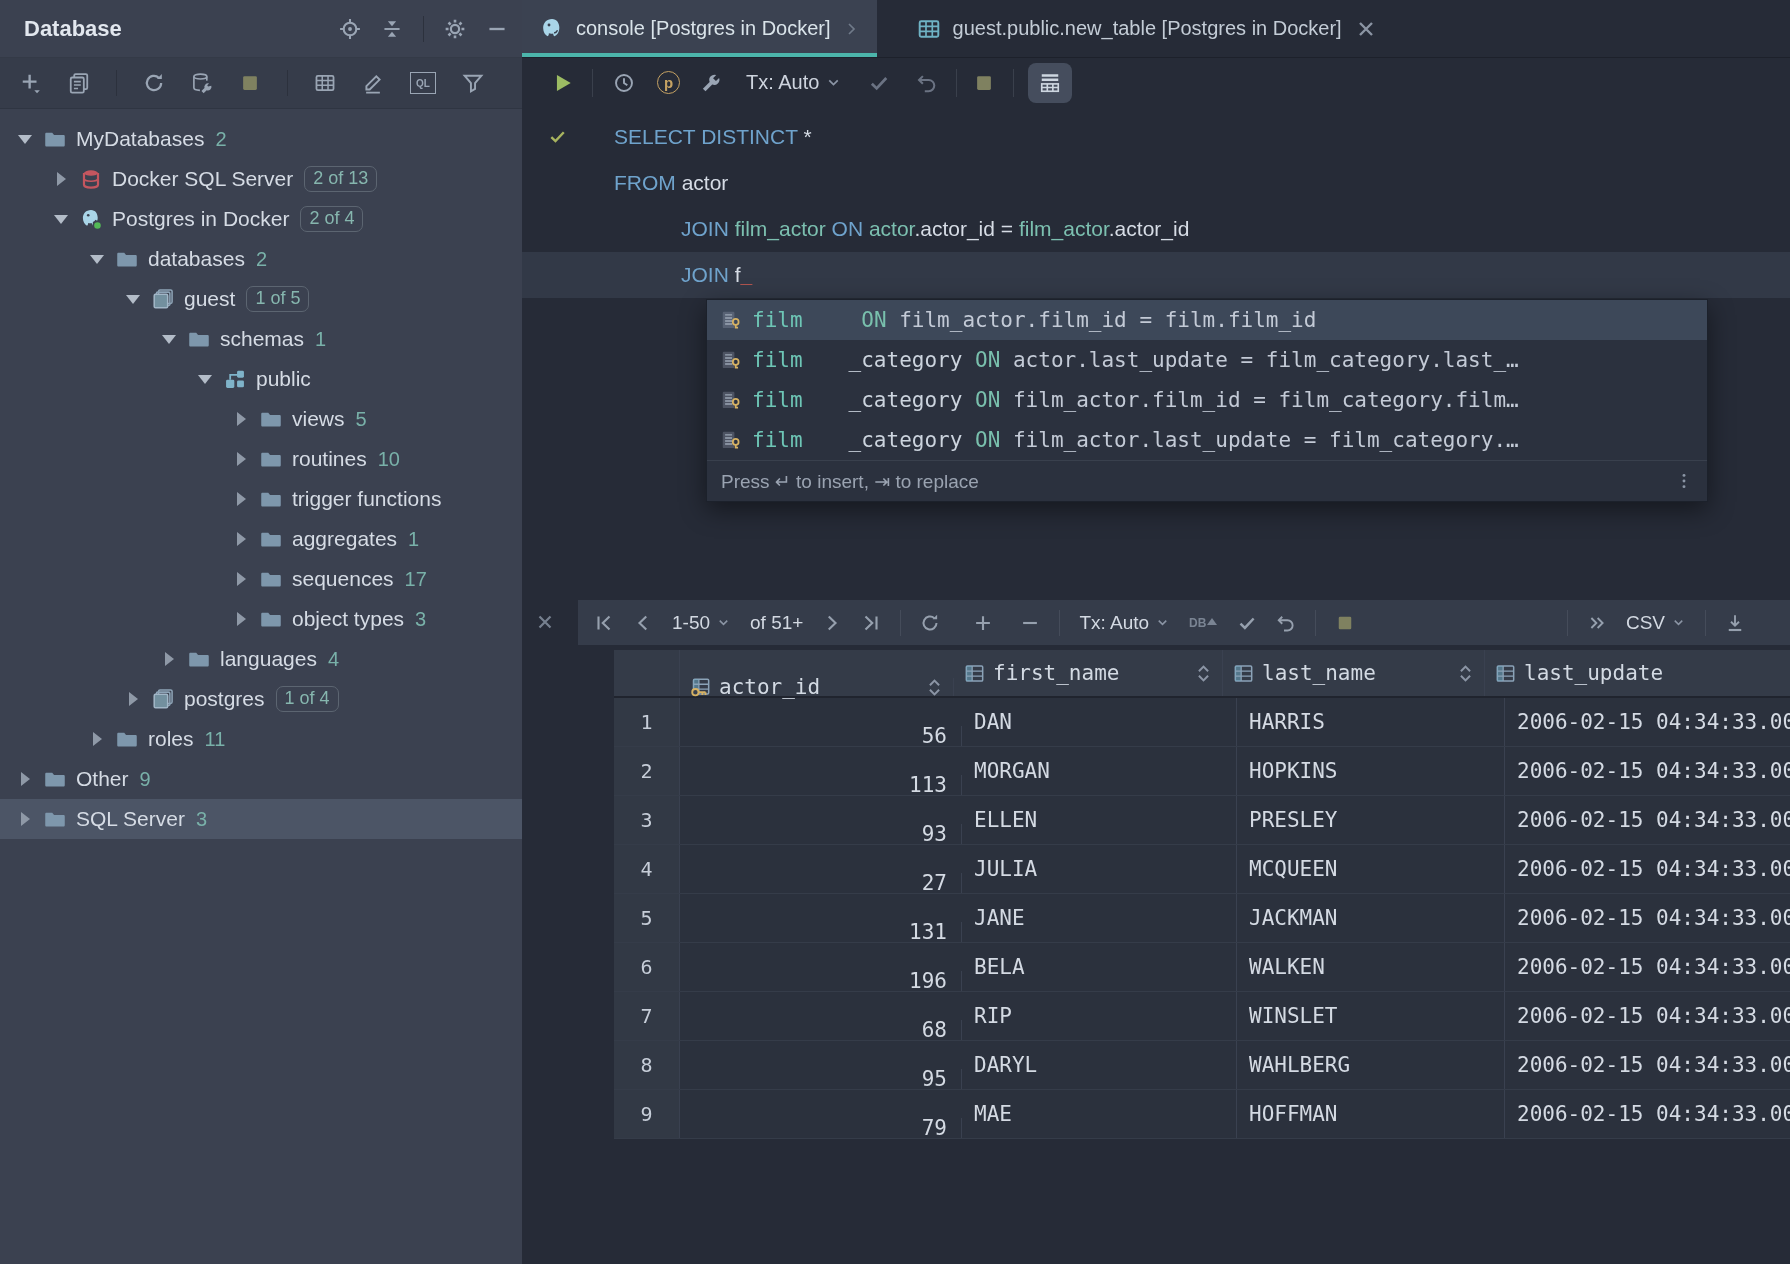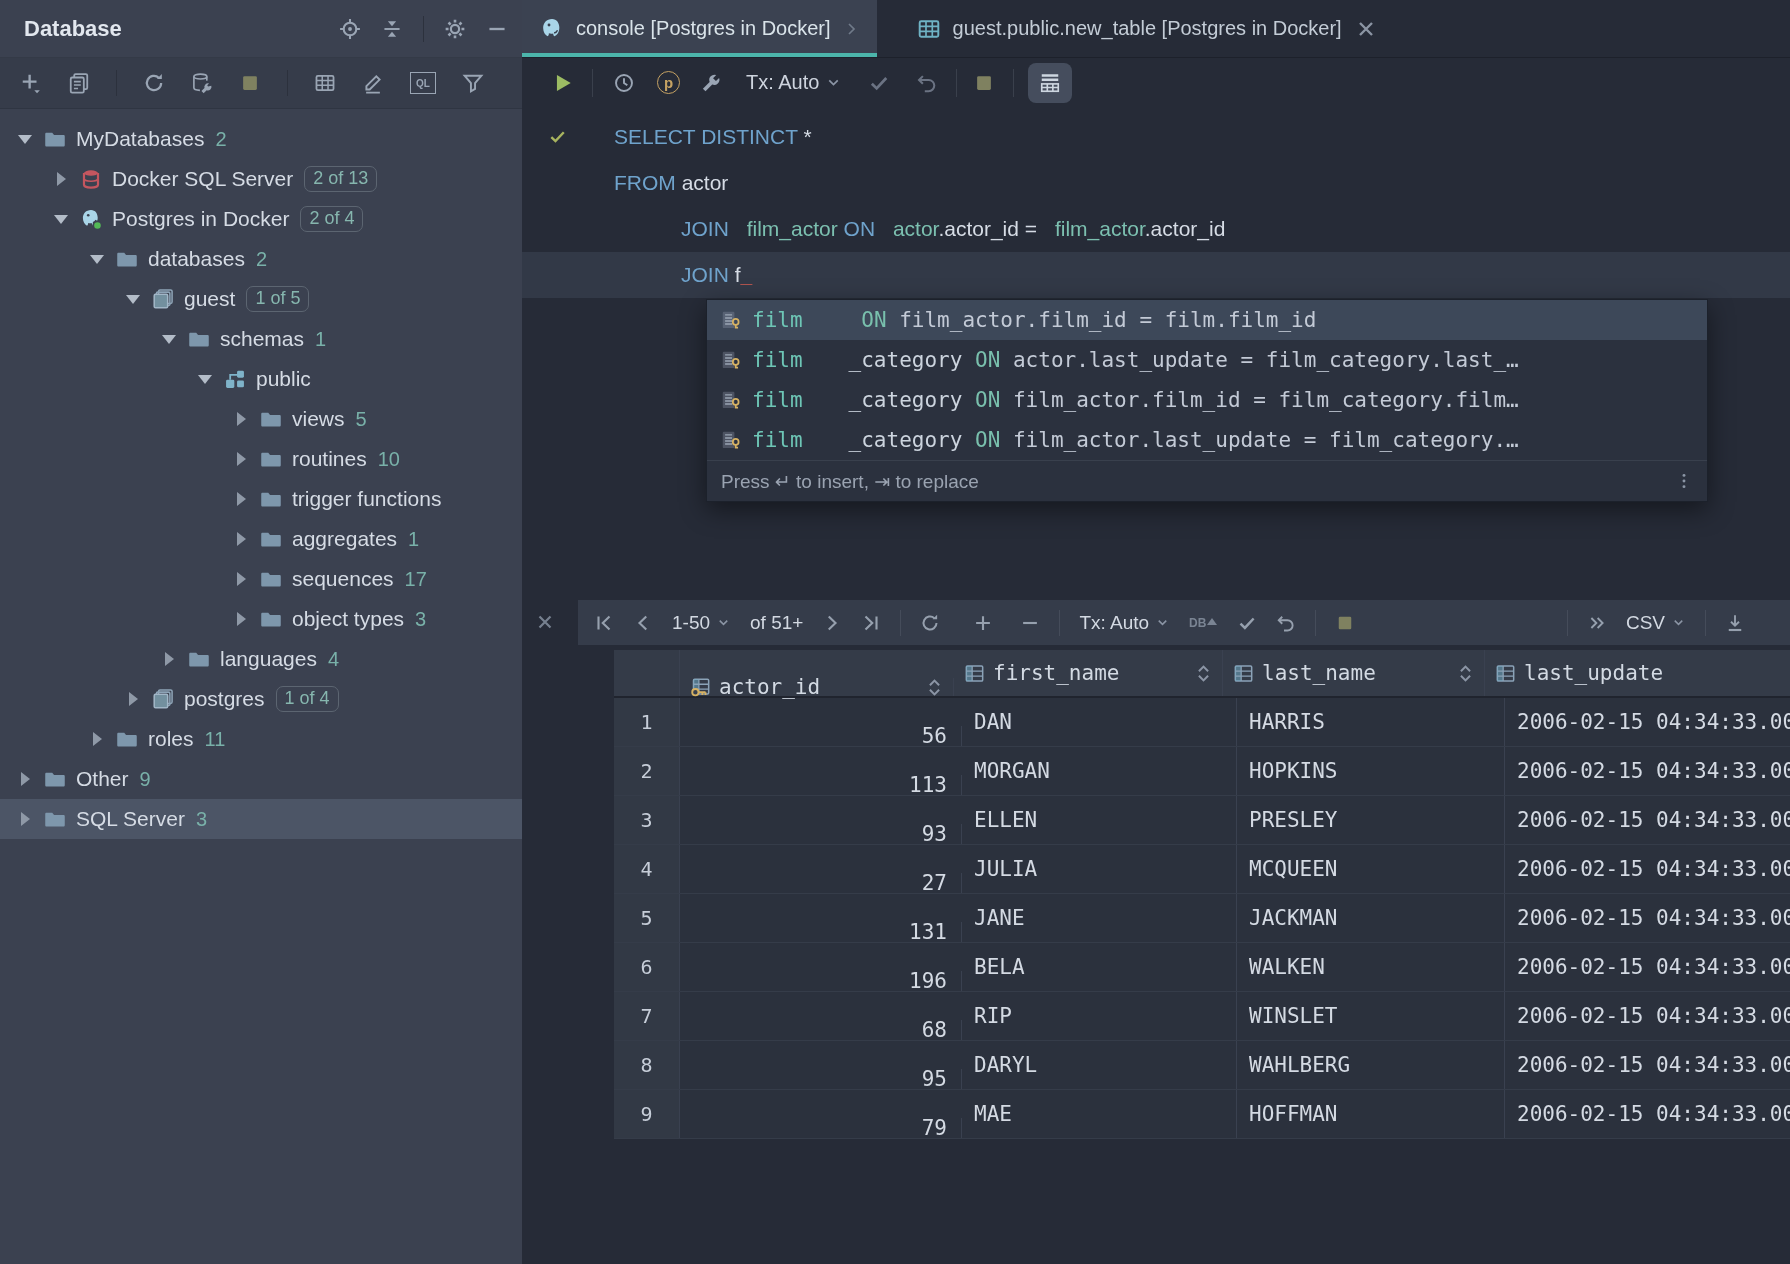--- a/index.html
+++ b/index.html
@@ -51,21 +51,21 @@
   .toggle-btn .ic{width:24px;height:24px;}
 
   
   .editor{position:absolute;left:0;top:108px;right:0;height:492px;font-size:21px;}
   .cur-line{position:absolute;left:0;right:0;top:144px;height:46px;background:#323947;}
   .gutter-check{position:absolute;left:26px;top:19px;width:19px;height:19px;color:#a8b45f;}
   .code{position:relative;padding-top:6px;}
   .code-line{height:46px;line-height:46px;padding-left:92px;white-space:pre;font-family:Liberation Sans, sans-serif;}
   .code-line.ind{padding-left:159px;}
   .tok-kw{color:#6fa3cc;}
-  .tok-tbl{color:#7cc0b0;padding-left:12px;}
+  .tok-tbl{color:#7cc0b0;}
   .tok-pl{color:#d6dce5;}
   .tok-caret{color:#d15b52;font-weight:bold;}
 
   
   .popup{position:absolute;left:184px;top:299px;width:1000px;background:#2b313e;border:1px solid #1c212b;
          box-shadow:0 8px 24px rgba(0,0,0,.45);z-index:6;font-family:"DejaVu Sans Mono",monospace;font-size:21px;}
   .pop-item{height:40px;display:flex;align-items:center;padding:0 14px;gap:10px;white-space:pre;overflow:hidden;cursor:pointer;}
   .pop-item.sel{background:#3d4859;}
   .pop-item .ic{width:21px;height:21px;}
   .pi-match{color:#6ec6b6;}

